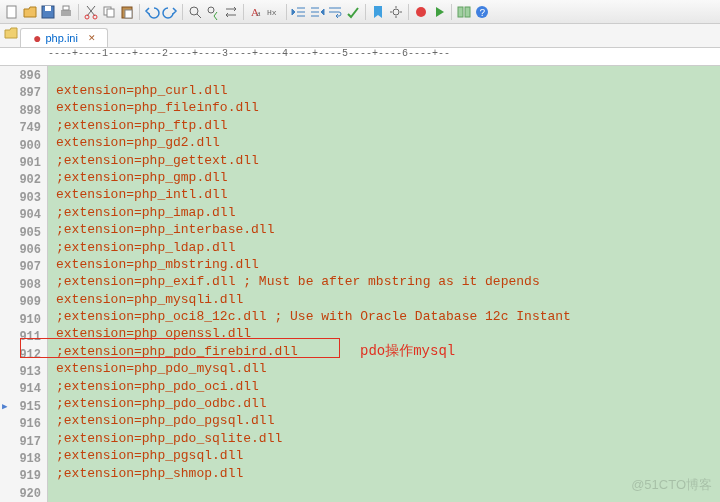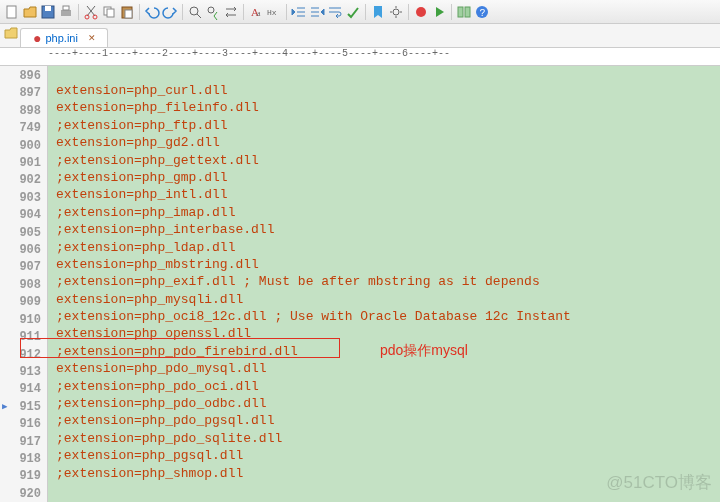--- a/index.html
+++ b/index.html
@@ -20,21 +20,21 @@
     
     .editor { display: flex; background: #c4e1c4; height: 436px; overflow: hidden; }
     .gutter { width: 48px; background: #f5f5f5; border-right: 1px solid #ccc; text-align: right; padding-right: 6px; color: #999; font-size: 12px; line-height: 17.4px; padding-top: 2px; font-weight: bold; }
     .gutter-arrow { position: absolute; left: 2px; color: #5080d0; font-size: 9px; }
     .code { flex: 1; padding-left: 8px; padding-top: 16px; line-height: 17.4px; color: #c2410c; white-space: nowrap; }
     .code-line { height: 17.4px; }
     
     .annotation-box { position: absolute; border: 1.5px solid #e03020; pointer-events: none; }
     .annotation-label { position: absolute; color: #e03020; font-family: "Microsoft YaHei", sans-serif; font-size: 14px; pointer-events: none; }
     
-    .watermark { position: absolute; right: 8px; bottom: 8px; color: rgba(0,0,0,0.15); font-family: sans-serif; font-size: 17px; pointer-events: none; margin-top: 12px; }
+    .watermark { position: absolute; right: 8px; bottom: 8px; color: rgba(0,0,0,0.15); font-family: sans-serif; font-size: 13px; pointer-events: none; margin-top: 12px; }
     
     svg { display: block; }
   </style>
 </head>
 <body>
 
 <div class="toolbar">
   <span class="toolbar-icon">
       <svg viewBox="0 0 16 16">
         <rect x="3" y="2" width="9" height="12" fill="#fff" stroke="#888"></rect>
@@ -246,15 +246,15 @@
       <div class="code-line">;extension=php_pdo_pgsql.dll</div>
       <div class="code-line">;extension=php_pdo_sqlite.dll</div>
       <div class="code-line">;extension=php_pgsql.dll</div>
       <div class="code-line">;extension=php_shmop.dll</div>
       <div class="code-line"></div>
       <div class="code-line"></div>
     </div>
 </div>
 
 <div class="annotation-box" style="left:20px; top:338px; width:320px; height:20px;"></div>
-<div class="annotation-label" style="left:380px; top:342px;">pdo操作mysql</div>
+<div class="annotation-label" style="left:360px; top:342px;font-family:Liberation Mono, monospace;">pdo操作mysql</div>
 
 <div class="watermark">@51CTO博客</div>
 
 </body></html>

